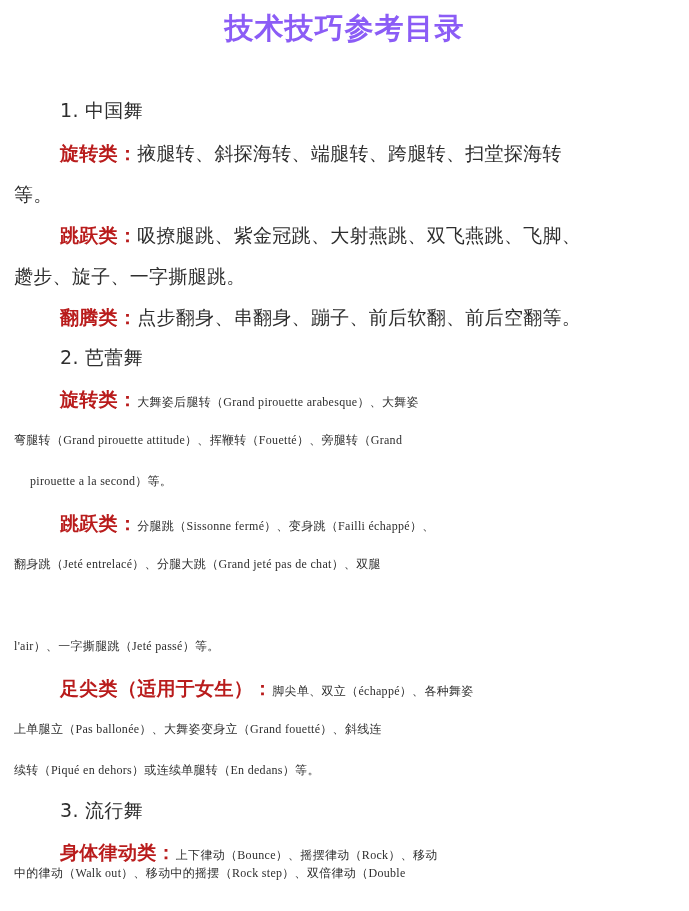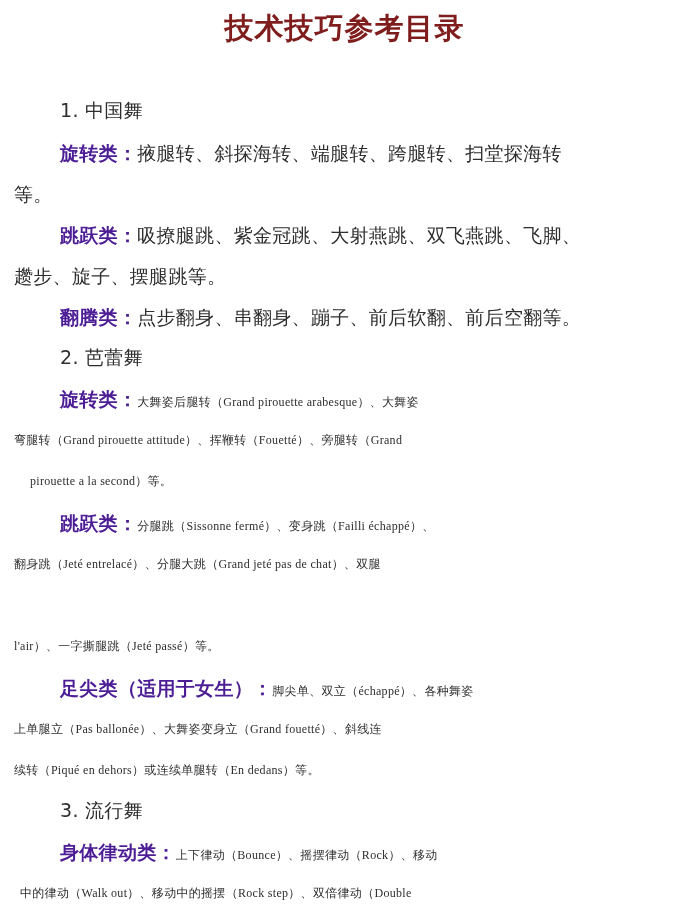--- a/index.html
+++ b/index.html
@@ -25,41 +25,41 @@
     .title {
       position: absolute;
       left: 0;
       top: 8px;
       width: 689px;
       text-align: center;
       font-family: "DejaVu Sans", "Liberation Sans", sans-serif;
       font-size: 29px;
       font-weight: bold;
       letter-spacing: 1px;
-      color: #7f1d1d;
+      color: #8b5cf6;
       line-height: 40px;
     }
     .line {
       position: absolute;
       left: 14px;
       width: 662px;
       font-size: 19px;
       line-height: 30px;
       white-space: nowrap;
       color: #2e2e2e;
       letter-spacing: 0.3px;
     }
     .indent { left: 60px; }
     .heading {
       font-family: "DejaVu Sans", "Liberation Sans", sans-serif;
       font-size: 19px;
     }
     .cat {
       font-weight: bold;
-      color: #4c1d95;
+      color: #b91c1c;
     }
     .latin {
       font-family: "Liberation Serif", "DejaVu Serif", serif;
       font-size: 12px;
     }
   </style>
 </head>
 <body>
 
 <div class="page">
@@ -69,21 +69,21 @@
   <div class="line indent heading" style="top:95px;">1. 中国舞</div>
 
   <div class="line indent" style="top:138px;">
     <span class="cat">旋转类：</span><span>掖腿转、斜探海转、端腿转、跨腿转、扫堂探海转</span>
   </div>
   <div class="line" style="top:179px;">等。</div>
 
   <div class="line indent" style="top:220px;">
     <span class="cat">跳跃类：</span><span>吸撩腿跳、紫金冠跳、大射燕跳、双飞燕跳、飞脚、</span>
   </div>
-  <div class="line" style="top:261px;">趱步、旋子、摆腿跳等。</div>
+  <div class="line" style="top:261px;">趱步、旋子、一字撕腿跳。</div>
 
   <div class="line indent" style="top:302px;">
     <span class="cat">翻腾类：</span><span>点步翻身、串翻身、蹦子、前后软翻、前后空翻等。</span>
   </div>
 
   <div class="line indent heading" style="top:342px;">2. 芭蕾舞</div>
 
   <div class="line indent" style="top:384px;">
     <span class="cat">旋转类：</span><span class="latin">大舞姿后腿转（Grand pirouette arabesque）、大舞姿</span>
   </div>
@@ -100,15 +100,15 @@
     <span class="cat">足尖类（适用于女生）：</span><span class="latin">脚尖单、双立（échappé）、各种舞姿</span>
   </div>
   <div class="line latin" style="top:714px;">上单腿立（Pas ballonée）、大舞姿变身立（Grand fouetté）、斜线连</div>
   <div class="line latin" style="top:755px;">续转（Piqué en dehors）或连续单腿转（En dedans）等。</div>
 
   <div class="line indent heading" style="top:795px;">3. 流行舞</div>
 
   <div class="line indent" style="top:837px;">
     <span class="cat">身体律动类：</span><span class="latin">上下律动（Bounce）、摇摆律动（Rock）、移动</span>
   </div>
-  <div class="line latin" style="top:878px;margin-left:6px;">中的律动（Walk out）、移动中的摇摆（Rock step）、双倍律动（Double</div>
+  <div class="line latin" style="top:858px;">中的律动（Walk out）、移动中的摇摆（Rock step）、双倍律动（Double</div>
 
 </div>
 
 </body></html>

